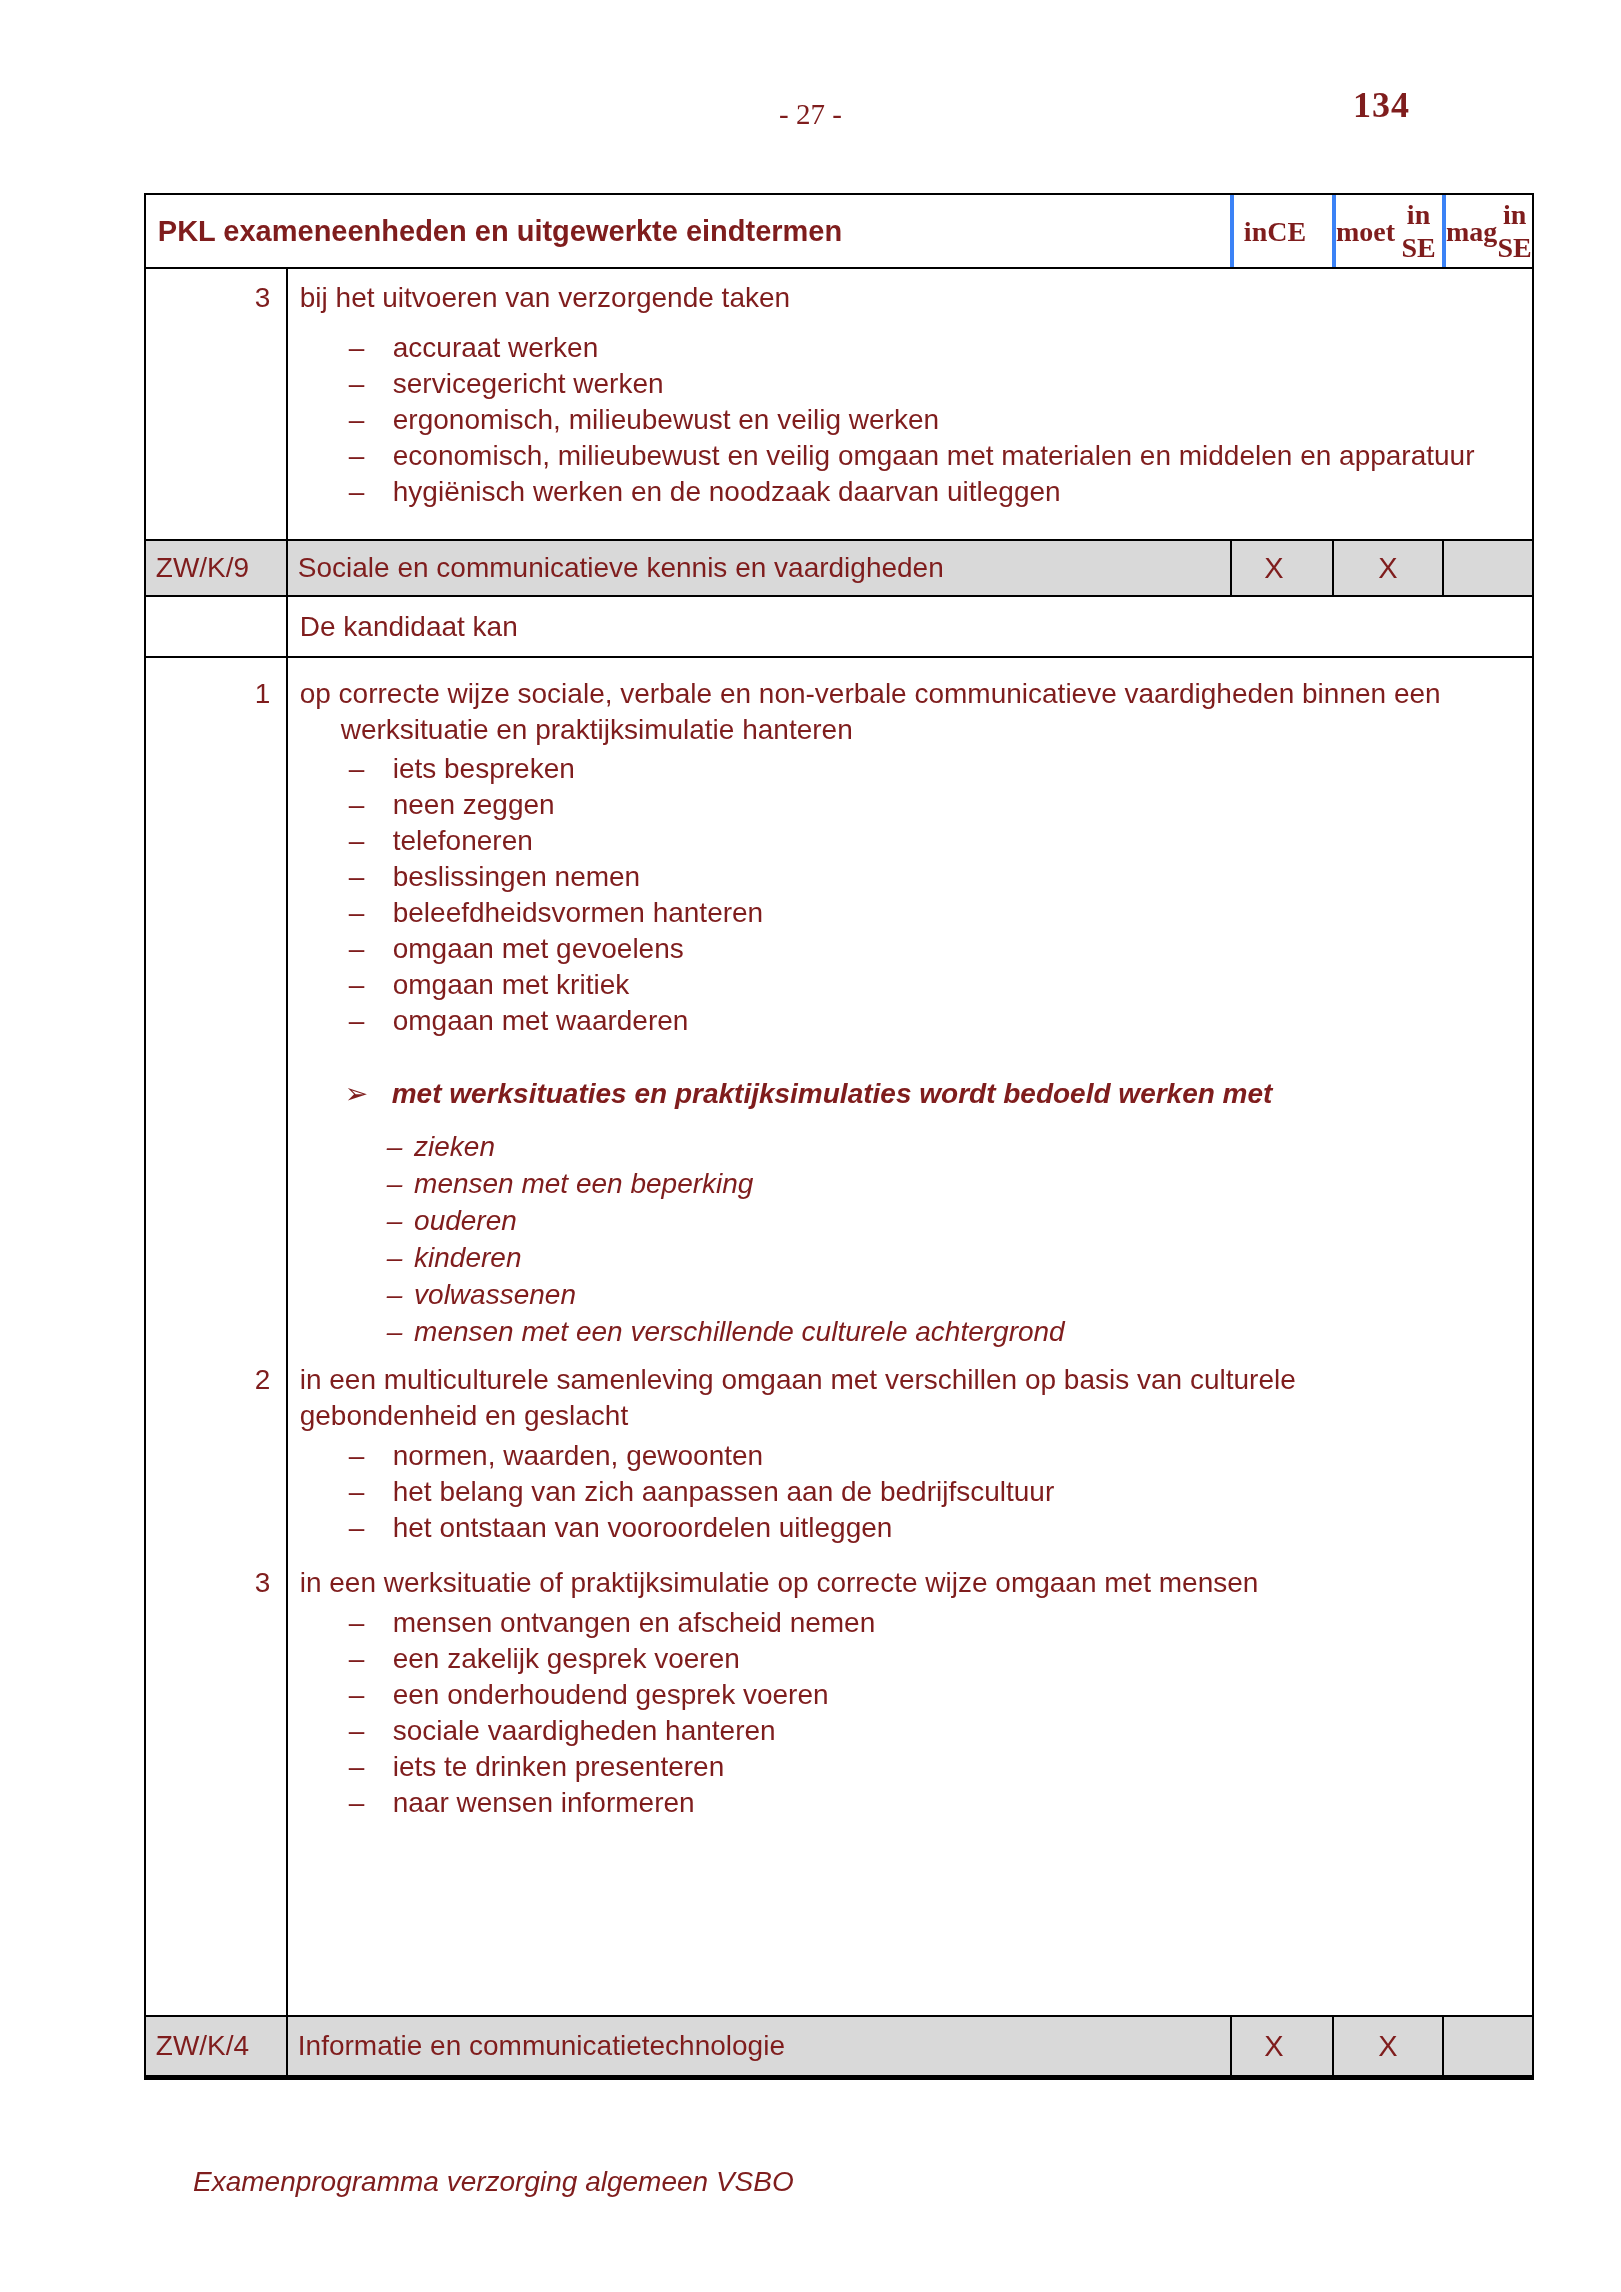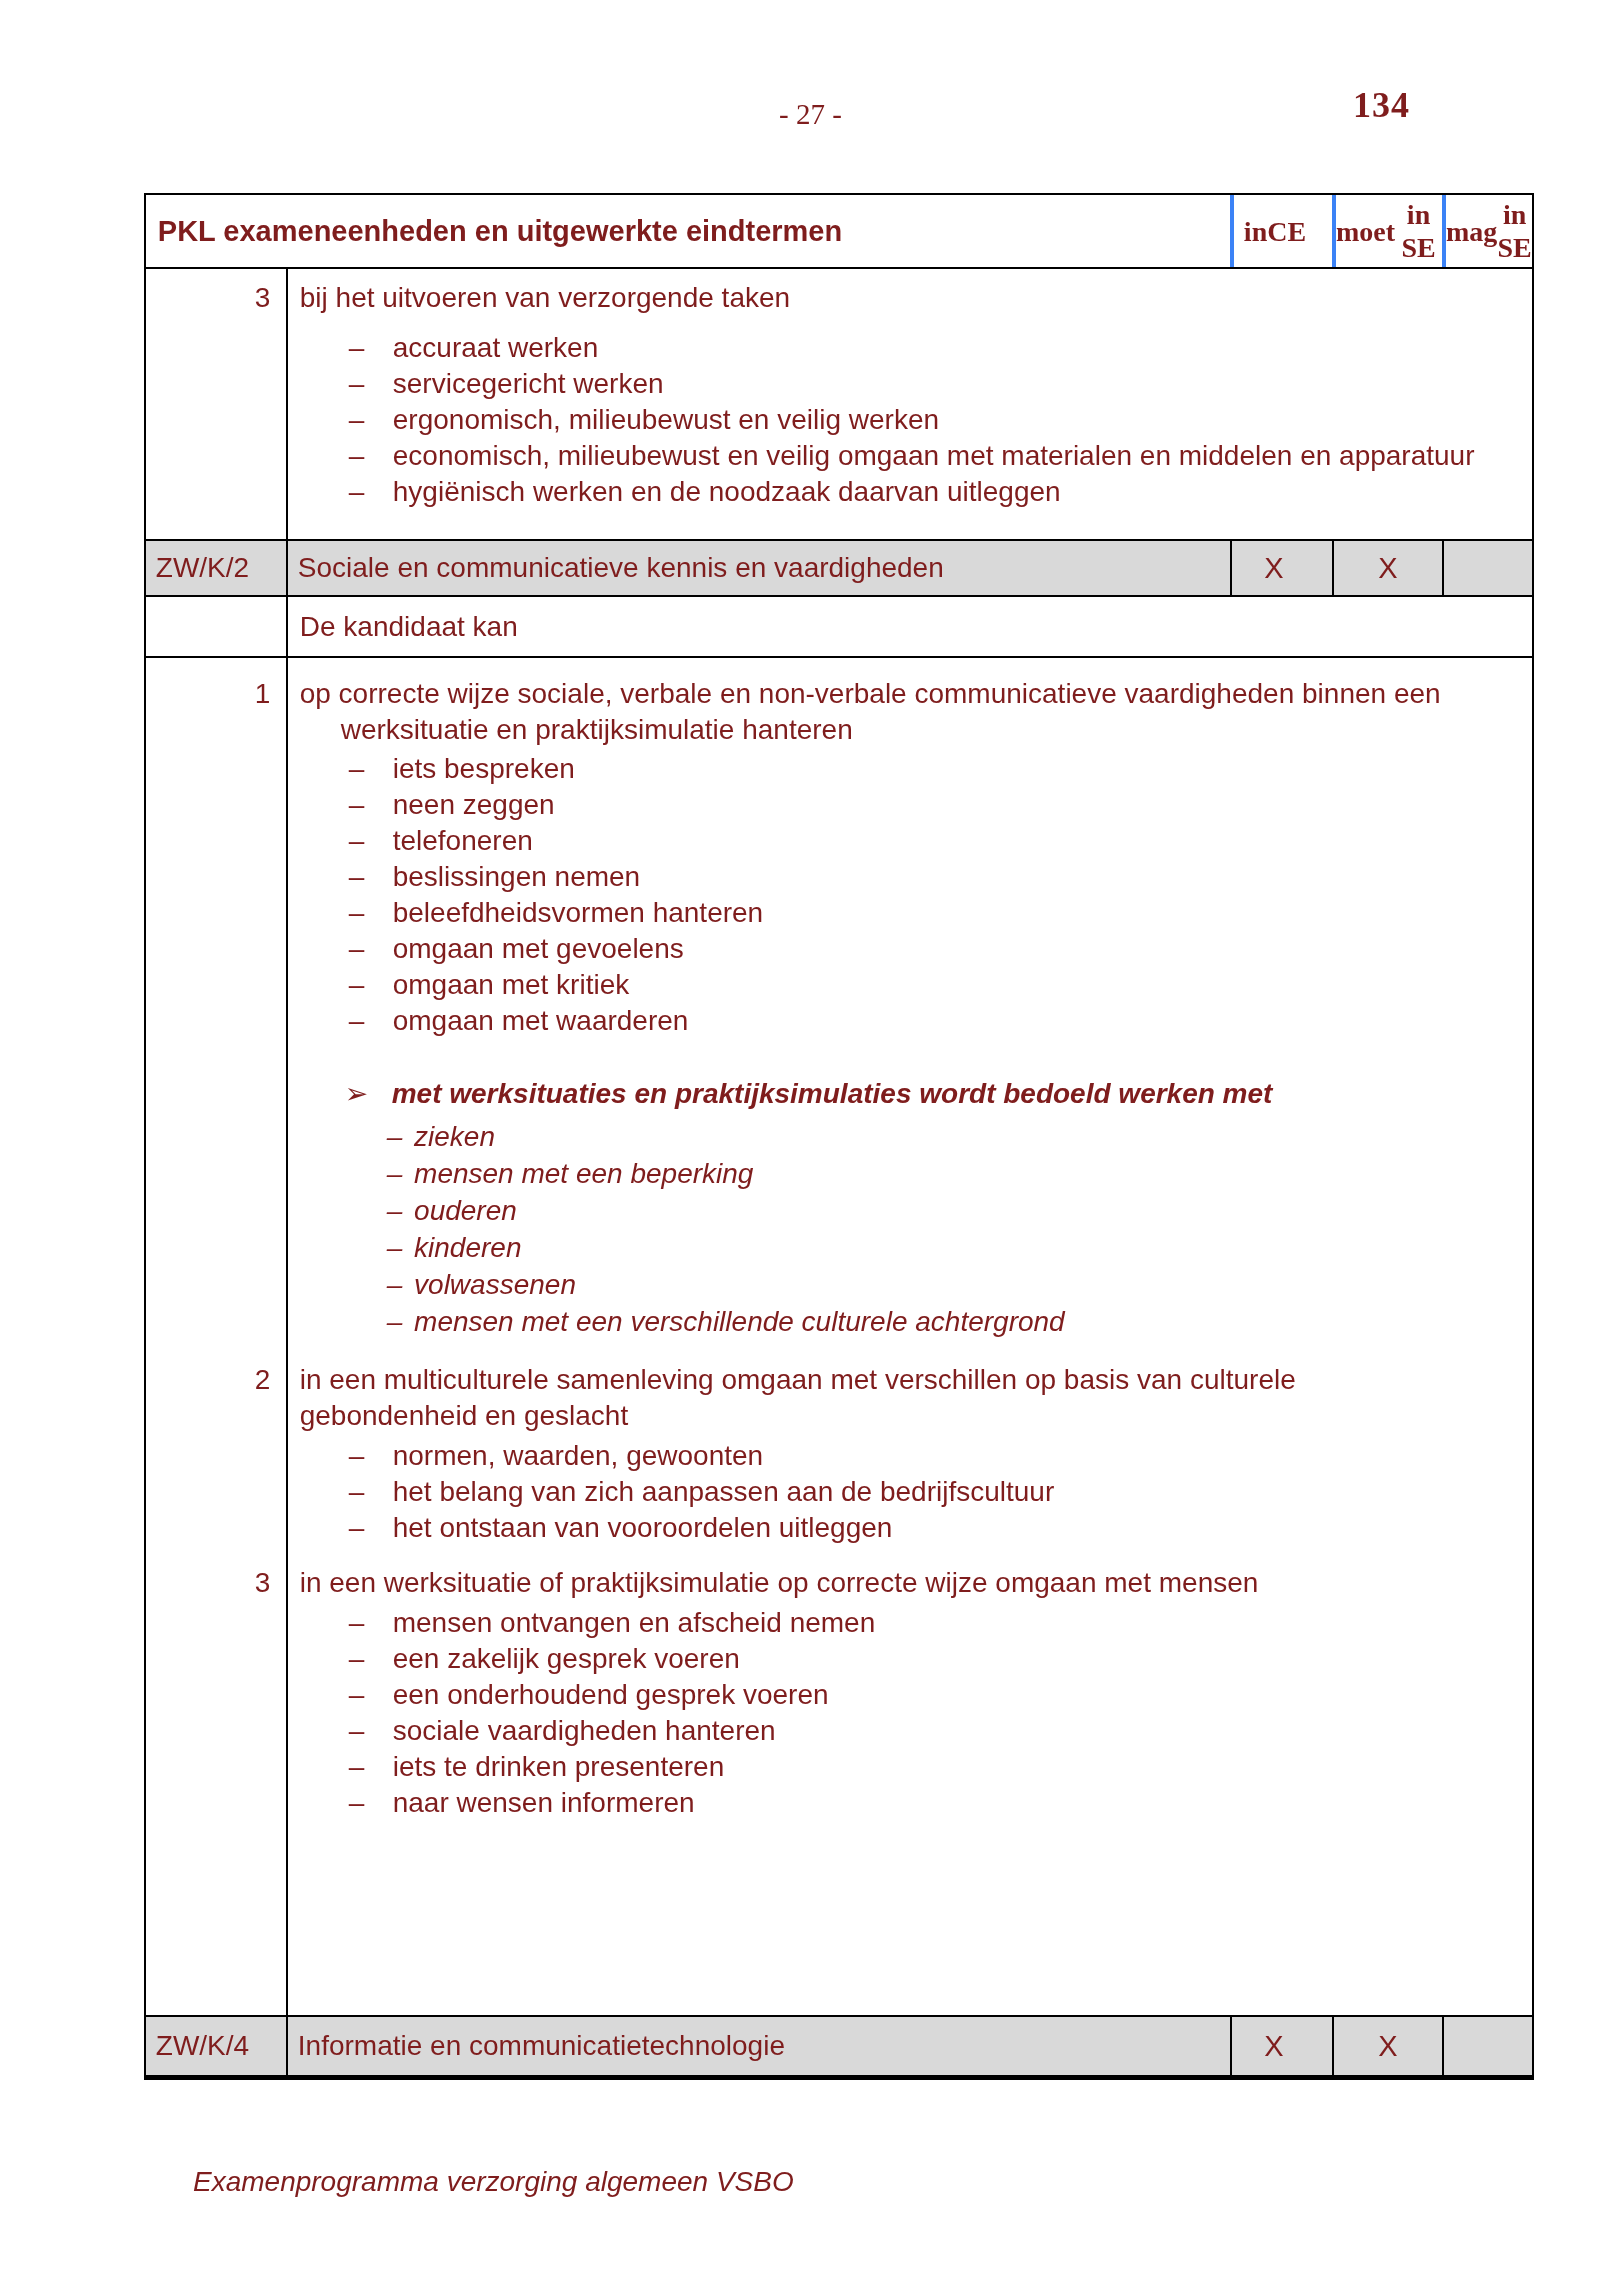--- a/index.html
+++ b/index.html
@@ -169,21 +169,21 @@
     font-weight: bold;
     font-style: italic;
     white-space: nowrap;
     line-height: 37px;
   }
   .note-head .arrow {
     display: inline-block;
     width: 47px;
     font-style: normal;
   }
-  .note-bullets { margin-top: 6px; }
+  .note-bullets { margin-top: 16px; }
   .note-bullet {
     margin-left: 87px;
     font-style: italic;
     white-space: nowrap;
     line-height: 37px;
   }
   .note-bullet .dash {
     display: inline-block;
     width: 27.4px;
   }
@@ -222,21 +222,21 @@
           <div class="bullet"><span class="dash">–</span><span>accuraat werken</span></div>
           <div class="bullet"><span class="dash">–</span><span>servicegericht werken</span></div>
           <div class="bullet"><span class="dash">–</span><span>ergonomisch, milieubewust en veilig werken</span></div>
           <div class="bullet"><span class="dash">–</span><span>economisch, milieubewust en veilig omgaan met materialen en middelen en apparatuur</span></div>
           <div class="bullet"><span class="dash">–</span><span>hygiënisch werken en de noodzaak daarvan uitleggen</span></div>
         </div>
       </div>
     </div>
 
     <div class="trow row-section row-zwk3">
-      <div class="sec-code">ZW/K/2</div>
+      <div class="sec-code">ZW/K/9</div>
       <div class="sec-title">Sociale en communicatieve kennis en vaardigheden</div>
       <div class="sec-mark w-ce">X</div>
       <div class="sec-mark w-moet">X</div>
       <div class="sec-mark w-mag"></div>
     </div>
 
     <div class="trow row-kandidaat">
       <div class="num-cell"></div>
       <div class="body-cell">
         <div class="line">De kandidaat kan</div>

